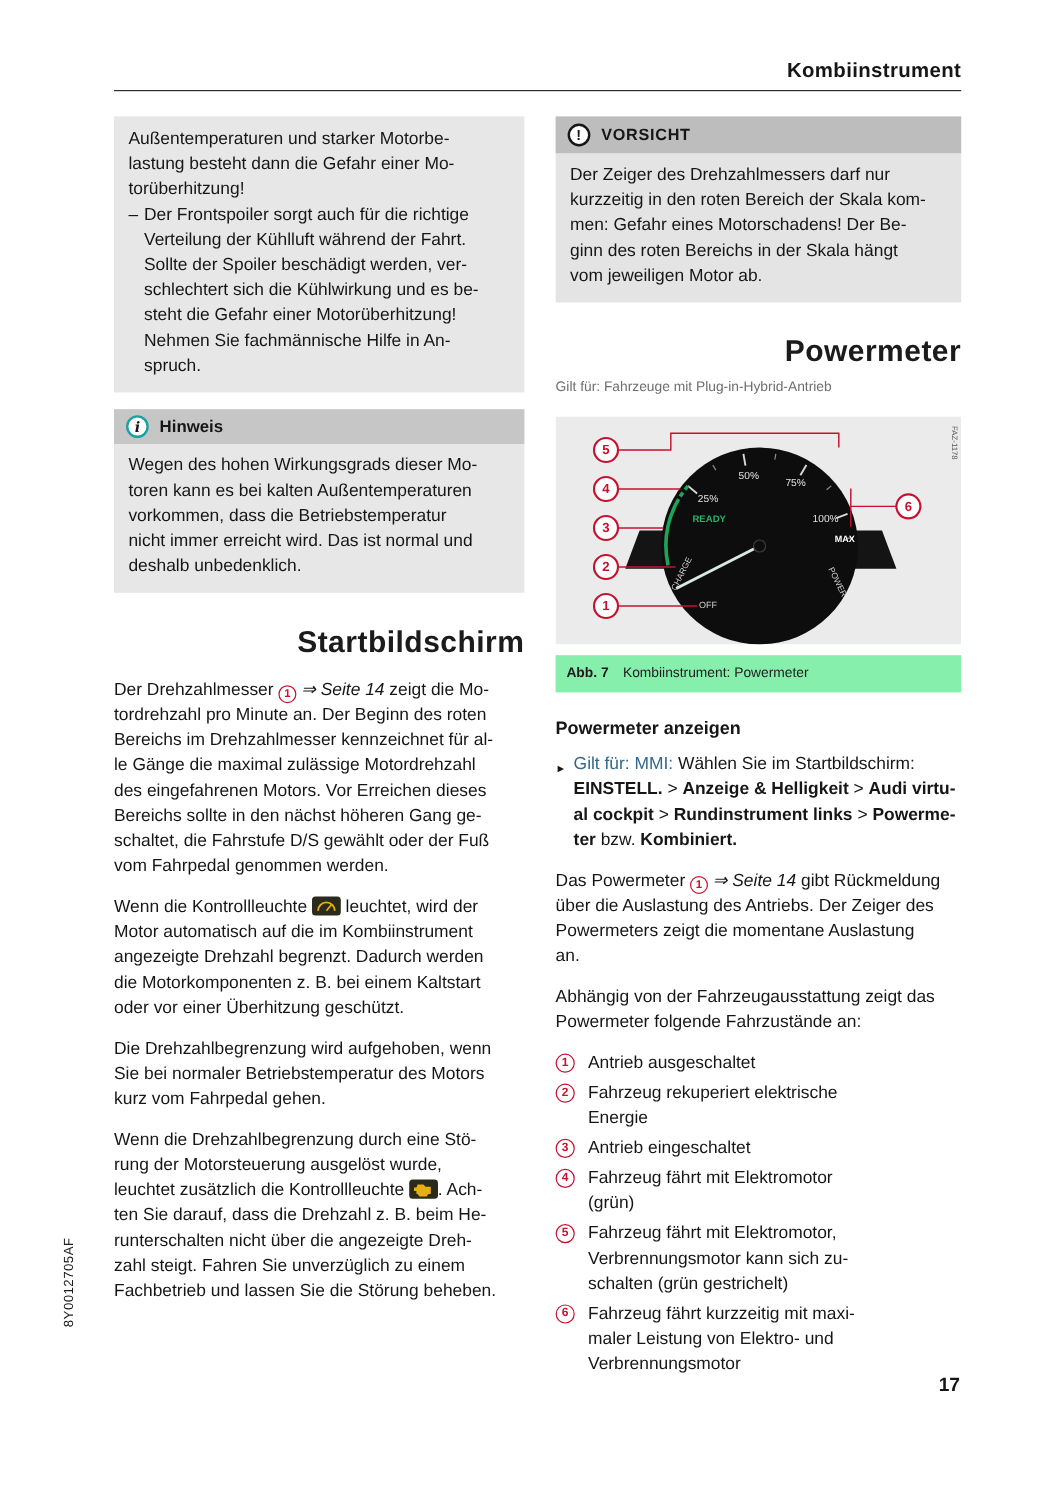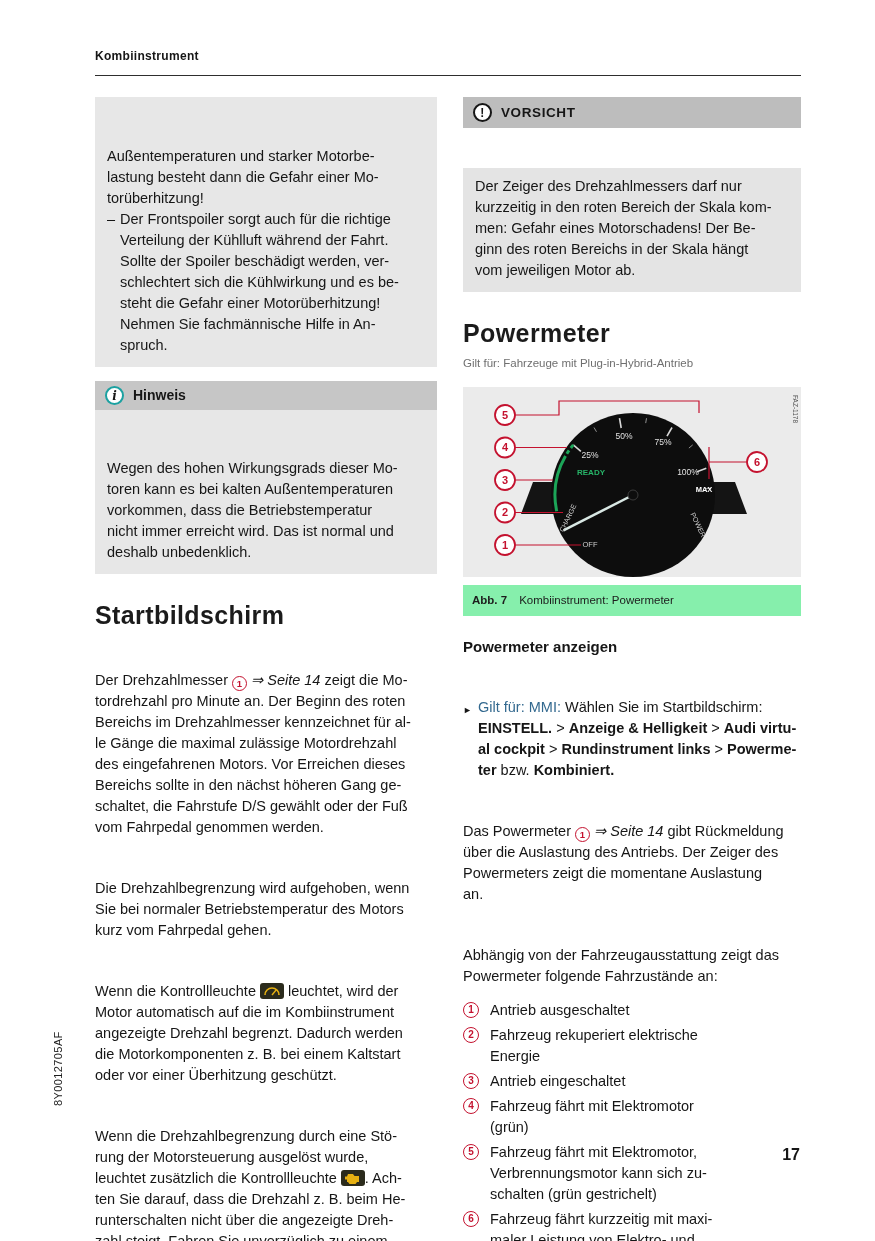--- a/index.html
+++ b/index.html
@@ -2,29 +2,29 @@
 <html><head>
 <meta charset="utf-8">
 <style>
   :root { --red:#c4122f; --ink:#161616; }
   * { margin:0; padding:0; box-sizing:border-box; }
   html,body { background:#ffffff; }
   body { width:875px; height:1241px; position:relative; overflow:hidden;
          font-family:"Liberation Sans", sans-serif; color:var(--ink); }
   svg text { font-family:"Liberation Sans", sans-serif; }
 
-  .hdr-title { position:absolute; top:49px; left:95px; width:706px; 
-               font-size:12px; font-weight:bold; letter-spacing:.3px; }
+  .hdr-title { position:absolute; top:49px; left:95px; width:706px; text-align:right;
+               font-size:17px; font-weight:bold; letter-spacing:.3px; }
   .hdr-rule  { position:absolute; top:75px; left:95px; width:706px; border-top:1.5px solid #2e2e2e; }
 
   .col { position:absolute; top:97px; font-size:14.5px; line-height:21px; }
   .col-left  { left:95px;  width:342px; }
   .col-right { left:463px; width:338px; }
 
-  .pre { white-space:pre-line;margin-top:40px; }
+  .pre { white-space:pre-line; }
 
   .graybox  { background:#e7e7e7; padding:9px 12px 11px; }
   .hang { position:relative; padding-left:13px; }
   .hang .dash { position:absolute; left:0; top:0; }
 
   .notebox { margin-top:14px; }
   .notebar { background:#c6c6c6; padding:4px 10px; display:flex; align-items:center; gap:9px;
              font-weight:bold; font-size:14px; }
   .notebody { background:#e7e7e7; padding:8px 12px 11px; }
   .applies { font-size:11.5px; color:#6f6f6f; margin-bottom:7px; }
@@ -34,21 +34,21 @@
                 display:inline-flex; align-items:center; justify-content:center;
                 font-size:12px; font-weight:bold; line-height:1; }
   .icon-info { border:2px solid #1ba1a1; font-family:"DejaVu Serif", serif; font-style:italic; }
   .icon-excl { border:2px solid #161616; }
 
   .cautionbar  { background:#bdbdbd; padding:5px 10px; display:flex; align-items:center; gap:9px;
                  font-weight:bold; font-size:13.5px; letter-spacing:.6px; }
   .cautionbody { background:#e4e4e4; padding:8px 12px 11px; }
 
   .h1 { font-size:25px; line-height:30px; font-weight:bold; letter-spacing:.4px;
-        margin:26px 0 15px; color:#1b1b1b; }
+        margin:26px 0 15px; color:#1b1b1b;text-align:right; }
   .h1.mb5 { margin-bottom:5px; }
   .h2 { font-size:15px; font-weight:bold; margin:20px 0 9px; }
   .para { margin-bottom:13px; }
   .ref { font-style:italic; }
 
   .cnum { display:inline-flex; width:15px; height:15px; border:1.3px solid var(--red);
           border-radius:50%; color:var(--red); font-size:9.5px; font-weight:bold;
           align-items:center; justify-content:center; vertical-align:-2px; line-height:1; }
 
   .lamp { display:inline-block; width:24px; height:16px; background:#2b2b1c; border-radius:3px;
@@ -113,32 +113,32 @@
   <p class="para pre"><span>Der Drehzahlmesser </span><span class="cnum">1</span><span class="ref"> ⇒ Seite 14</span><span> zeigt die Mo-
 tordrehzahl pro Minute an. Der Beginn des roten
 Bereichs im Drehzahlmesser kennzeichnet für al-
 le Gänge die maximal zulässige Motordrehzahl
 des eingefahrenen Motors. Vor Erreichen dieses
 Bereichs sollte in den nächst höheren Gang ge-
 schaltet, die Fahrstufe D/S gewählt oder der Fuß
 vom Fahrpedal genommen werden.</span></p>
 
 
-  <p class="para pre">Die Drehzahlbegrenzung wird aufgehoben, wenn
-Sie bei normaler Betriebstemperatur des Motors
-kurz vom Fahrpedal gehen.</p>
-
   <p class="para pre"><span>Wenn die Kontrollleuchte </span><span class="lamp"><svg width="24" height="16" viewBox="0 0 24 16">
           <path d="M5 12 A7 7 0 1 1 19 12" fill="none" stroke="#e6b012" stroke-width="1.6"></path>
           <line x1="12" y1="12" x2="16.5" y2="6.5" stroke="#e6b012" stroke-width="1.4"></line>
         </svg></span><span> leuchtet, wird der
 Motor automatisch auf die im Kombiinstrument
 angezeigte Drehzahl begrenzt. Dadurch werden
 die Motorkomponenten z. B. bei einem Kaltstart
 oder vor einer Überhitzung geschützt.</span></p>
+
+  <p class="para pre">Die Drehzahlbegrenzung wird aufgehoben, wenn
+Sie bei normaler Betriebstemperatur des Motors
+kurz vom Fahrpedal gehen.</p>
 
   <p class="para pre"><span>Wenn die Drehzahlbegrenzung durch eine Stö-
 rung der Motorsteuerung ausgelöst wurde,
 leuchtet zusätzlich die Kontrollleuchte </span><span class="lamp"><svg width="24" height="16" viewBox="0 0 24 16">
           <path d="M7 4 h5 l1.5 2 h4.5 v6 h-2 l-1.5 2 h-6 l-1.5 -2 h-1 v-2.5 h-2 v-3 h2 z" fill="#e6b012"></path>
         </svg></span><span>. Ach-
 ten Sie darauf, dass die Drehzahl z. B. beim He-
 runterschalten nicht über die angezeigte Dreh-
 zahl steigt. Fahren Sie unverzüglich zu einem
 Fachbetrieb und lassen Sie die Störung beheben.</span></p>

